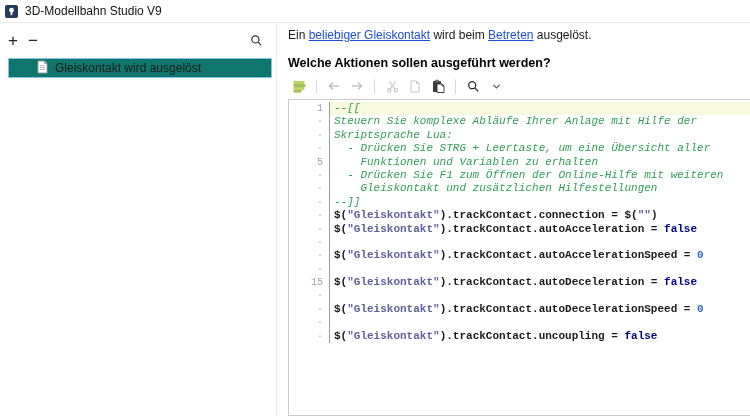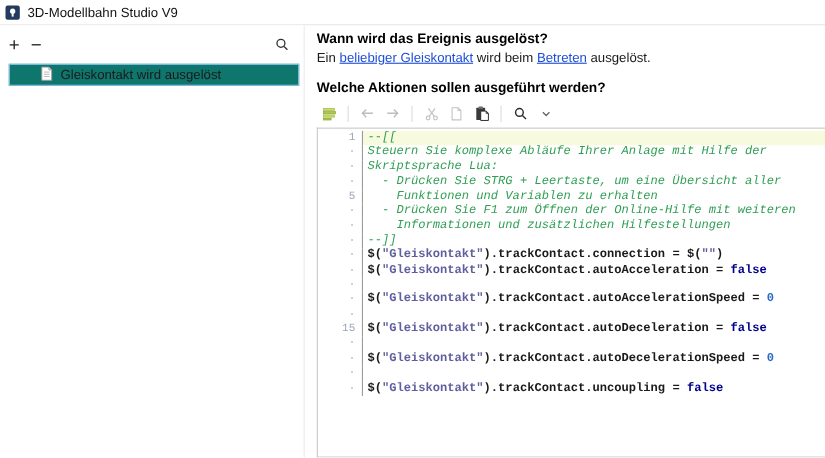--- a/index.html
+++ b/index.html
@@ -111,21 +111,20 @@
               <line x1="3" y1="9.5" x2="8" y2="9.5" stroke="#b8b8b8" stroke-width="0.9"></line>
             </svg>
           </span>
           <span class="tree-label">Gleiskontakt wird ausgelöst</span>
         </div>
       </div>
     </div>
 
     <div class="main">
 
-      <h1 class="q-heading">Wann wird das Ereignis ausgelöst?</h1>
 
       <p class="sentence"><span>Ein </span><a>beliebiger Gleiskontakt</a><span> wird beim </span><a>Betreten</a><span> ausgelöst.</span></p>
 
       <h1 class="q-heading">Welche Aktionen sollen ausgeführt werden?</h1>
 
       <div class="editor-toolbar">
         <span class="ticon">
           <svg width="13" height="13" viewBox="0 0 13 13">
             <rect x="1" y="1.5" width="10" height="2" fill="#cddb6e" stroke="#9fb93e" stroke-width="0.6"></rect>
             <rect x="1" y="4.5" width="11" height="2" fill="#a9c94f" stroke="#86a52e" stroke-width="0.6"></rect>
@@ -204,21 +203,21 @@
             <div class="line">
               <span class="gutter">5</span>
               <span class="codep"><span class="tok-comment">    Funktionen und Variablen zu erhalten</span></span>
             </div>
             <div class="line">
               <span class="gutter">·</span>
               <span class="codep"><span class="tok-comment">  - Drücken Sie F1 zum Öffnen der Online-Hilfe mit weiteren</span></span>
             </div>
             <div class="line">
               <span class="gutter">·</span>
-              <span class="codep"><span class="tok-comment">    Informationen und zusätzlichen Hilfestellungen</span></span>
+              <span class="codep"><span class="tok-comment">    Gleiskontakt und zusätzlichen Hilfestellungen</span></span>
             </div>
             <div class="line">
               <span class="gutter">·</span>
               <span class="codep"><span class="tok-comment">--]]</span></span>
             </div>
             <div class="line">
               <span class="gutter">·</span>
               <span class="codep"><span class="tok-plain">$(</span><span class="tok-string">"Gleiskontakt"</span><span class="tok-plain">).trackContact.connection = $(</span><span class="tok-string">""</span><span class="tok-plain">)</span></span>
             </div>
             <div class="line">

